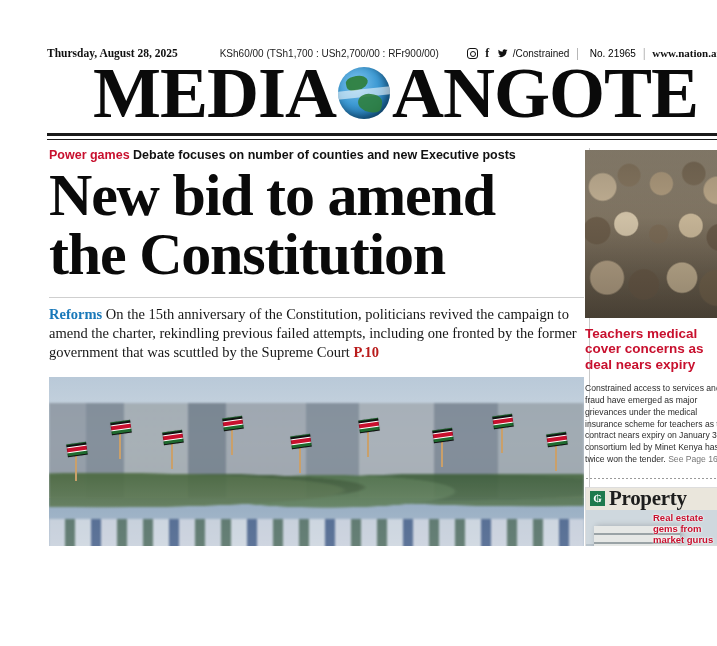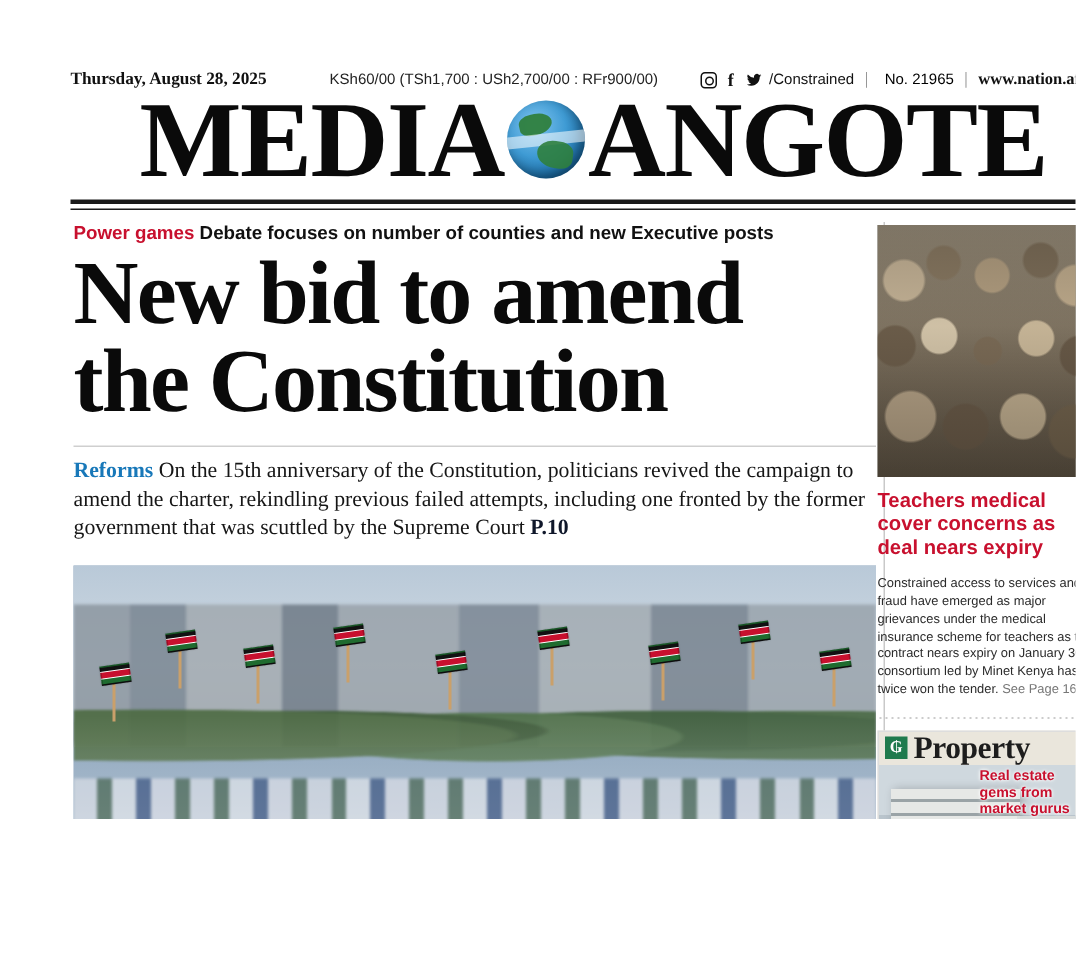--- a/index.html
+++ b/index.html
@@ -235,21 +235,21 @@
     font-size: 14.5px;
     line-height: 1.33;
     color: #161616;
     width: 535px;
   }
   .standfirst .sf-label {
     color: #1878b9;
     font-weight: bold;
   }
   .standfirst .sf-ref {
-    color: #0f172a;
+    color: #b91c1c;
     font-weight: bold;
   }
 
   
   .main-photo {
     position: relative;
     margin-top: 10px;
     width: 535px; height: 262px;
     overflow: hidden;
     background: #8ea6bd;

